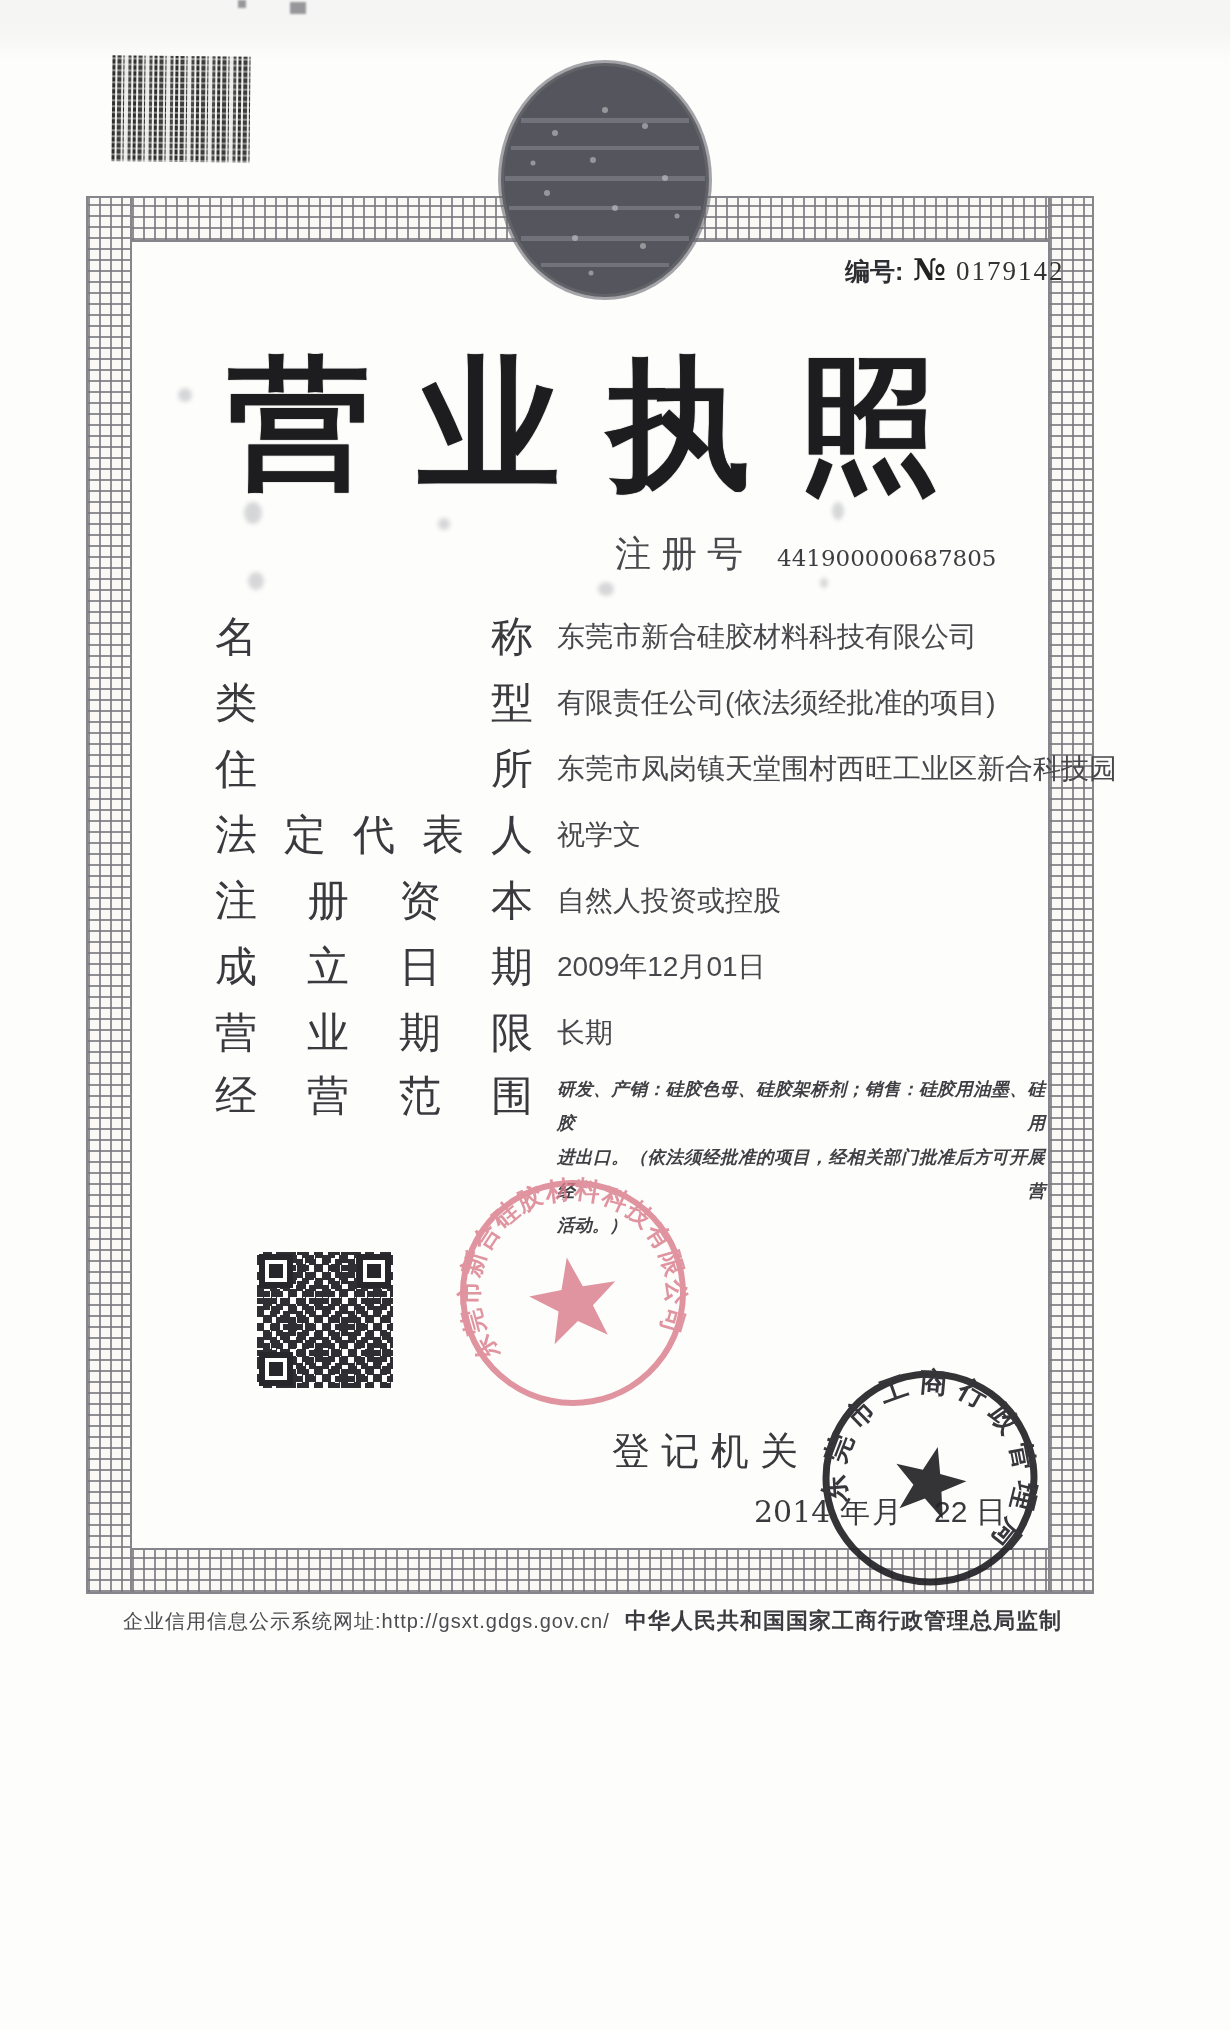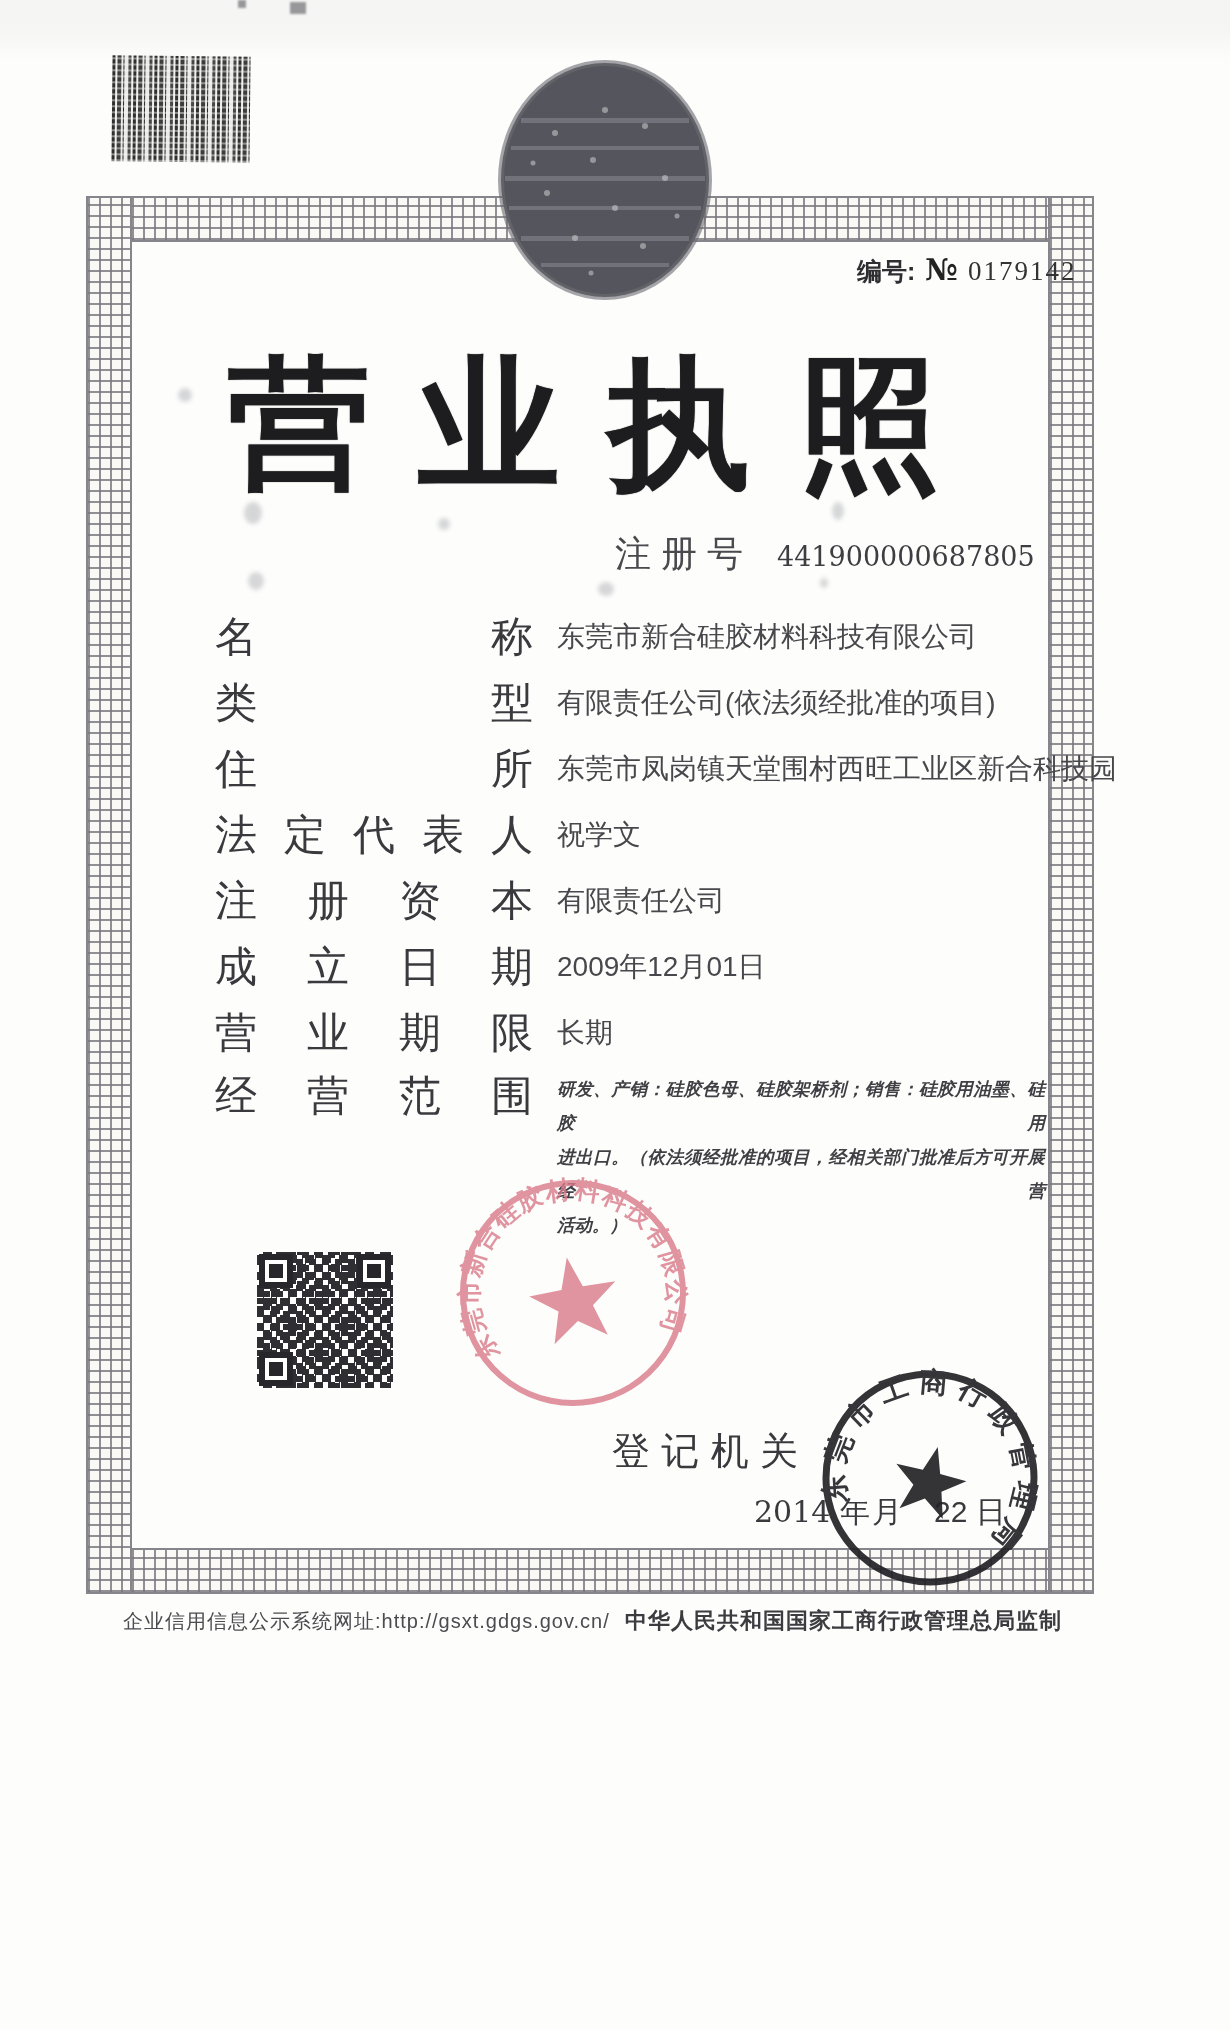--- a/index.html
+++ b/index.html
@@ -32,36 +32,36 @@
     position:absolute;left:112px;top:56px;width:138px;height:106px;
     background-image:
       repeating-linear-gradient(0deg, rgba(255,255,255,.45) 0 2px, rgba(0,0,0,0) 2px 6px),
       repeating-linear-gradient(90deg,#2b2b2b 0 3px,#f5f5f2 3px 5px,#3a3a3a 5px 9px,#ececea 9px 11px,#222 11px 12px,#f0f0ee 12px 16px,#444 16px 19px,#f7f7f5 19px 21px);
     filter:blur(.4px) contrast(.95);
     transform:rotate(.6deg);
   }
   
   .emblem{position:absolute;left:495px;top:58px;filter:blur(.6px);}
   
-  .serial{position:absolute;left:845px;top:252px;display:flex;align-items:baseline;gap:10px;margin-left:12px;}
+  .serial{position:absolute;left:845px;top:252px;display:flex;align-items:baseline;gap:10px;}
   .serial .lbl{font-size:25px;color:#2e2e32;font-weight:bold;}
   .serial .nosign{font-size:30px;font-weight:bold;font-family:"DejaVu Serif",serif;color:#222;}
   .serial .num{font-size:27px;font-family:Liberation Serif, serif;color:#333;letter-spacing:2px;}
   
   .title{
     position:absolute;left:228px;top:330px;width:712px;height:158px;
     font-size:142px;font-weight:900;color:#1d1d1f;
     font-family:"DejaVu Sans",sans-serif;
     text-shadow:0 0 1px rgba(20,20,20,.8);
   }
   .char-justify{display:flex;justify-content:space-between;}
   
   .regno{position:absolute;left:615px;top:530px;display:flex;align-items:baseline;}
   .regno .lbl{width:128px;font-size:36px;color:#4a4a4e;}
-  .regno .num{margin-left:34px;font-size:27px;font-family:"DejaVu Serif",serif;color:#3e3e42;letter-spacing:0px;text-align:right;}
+  .regno .num{margin-left:34px;font-size:23px;font-family:"DejaVu Serif",serif;color:#3e3e42;letter-spacing:0px;text-align:right;}
   
   .fields{position:absolute;left:215px;top:604px;width:830px;}
   .frow{display:flex;align-items:center;height:66px;}
   .frow.scope-row{align-items:flex-start;height:auto;margin-top:6px;}
   .flabel{width:318px;flex:0 0 318px;font-size:42px;color:#3a3a3e;}
   .scope-row .flabel{margin-top:-4px;}
   .fvalue{margin-left:24px;font-size:28px;color:#48484c;white-space:nowrap;}
   .scope-lines{margin-left:24px;width:496px;font-style:italic;}
   .scope-lines div{font-size:17.5px;line-height:34px;color:#3f3f44;text-align:justify;text-align-last:justify;font-weight:bold;}
   .scope-lines div:last-child{text-align-last:left;}
@@ -197,21 +197,21 @@
         </div>
       <div class="fvalue">祝学文</div>
     </div>
     <div class="frow">
       <div class="flabel char-justify">
           <span>注</span>
           <span>册</span>
           <span>资</span>
           <span>本</span>
         </div>
-      <div class="fvalue">有限责任公司</div>
+      <div class="fvalue">自然人投资或控股</div>
     </div>
     <div class="frow">
       <div class="flabel char-justify">
           <span>成</span>
           <span>立</span>
           <span>日</span>
           <span>期</span>
         </div>
       <div class="fvalue">2009年12月01日</div>
     </div>

